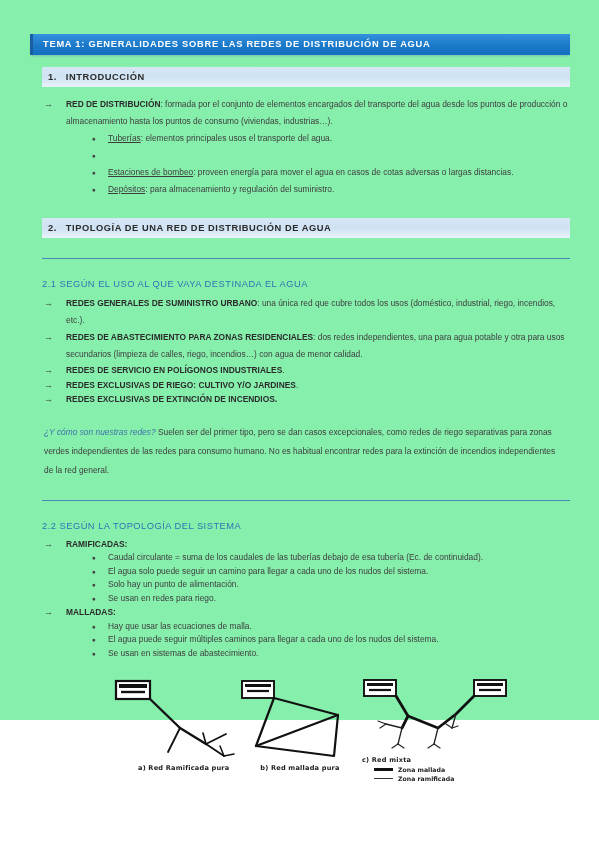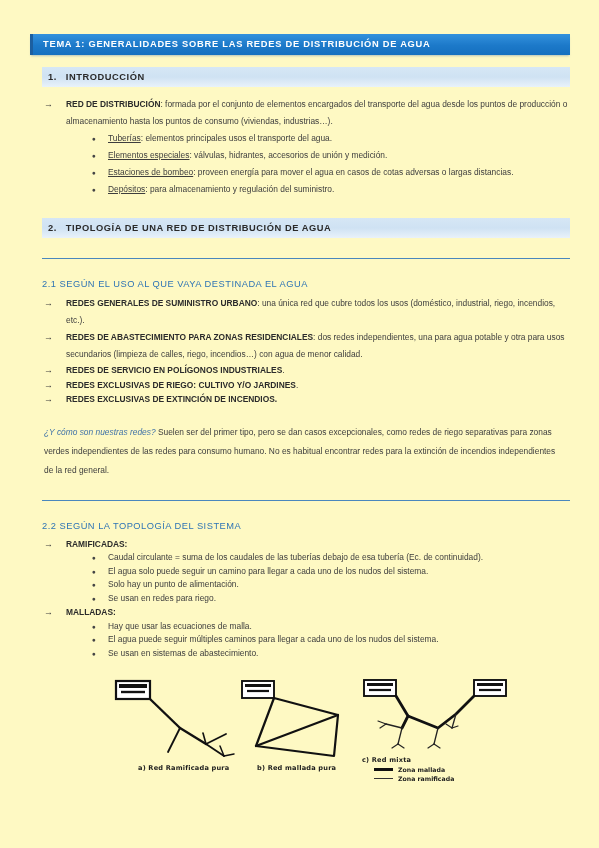--- a/index.html
+++ b/index.html
@@ -13,22 +13,22 @@
     position: relative;
     font-family: "Liberation Sans", sans-serif;
     color: #404040;
     overflow: hidden;
   }
 
   .page {
     position: absolute;
     left: 0; top: 0;
     width: 599px;
-    height: 848px;
-    background: #fef9c3;
+    height: 720px;
+    background: #86efac;
   }
 
   .content {
     position: absolute;
     left: 30px;
     top: 34px;
     width: 540px;
   }
 
   
@@ -200,21 +200,20 @@
       <span class="arrow-text"><span class="b">RED DE DISTRIBUCIÓN</span><span>: formada por el conjunto de elementos encargados del transporte del agua desde los puntos de producción o almacenamiento hasta los puntos de consumo (viviendas, industrias…).</span></span>
     </div>
 
     <div class="circ-item">
       <span class="circ">●</span>
       <span><span class="u">Tuberías</span><span>: elementos principales usos el transporte del agua.</span></span>
     </div>
 
     <div class="circ-item">
       <span class="circ">●</span>
-      <span><span class="u">Elementos especiales</span><span>: válvulas, hidrantes, accesorios de unión y medición.</span></span>
     </div>
 
     <div class="circ-item">
       <span class="circ">●</span>
       <span><span class="u">Estaciones de bombeo</span><span>: proveen energía para mover el agua en casos de cotas adversas o largas distancias.</span></span>
     </div>
 
     <div class="circ-item">
       <span class="circ">●</span>
       <span><span class="u">Depósitos</span><span>: para almacenamiento y regulación del suministro.</span></span>
@@ -338,21 +337,21 @@
       <svg width="120" height="82" viewBox="0 0 120 82">
 
         <rect x="6" y="3" width="32" height="17" fill="#fff" stroke="#111" stroke-width="1.9"></rect>
         <rect x="9" y="6" width="26" height="3" fill="#111"></rect>
         <line x1="11" y1="13" x2="33" y2="13" stroke="#111" stroke-width="2.2"></line>
 
         <path d="M 38 20 L 102 37 L 98 78 L 20 68 Z" stroke="#111" stroke-width="2.2" fill="none" stroke-linejoin="round"></path>
 
         <path d="M 20 68 L 102 37" stroke="#111" stroke-width="2.2" fill="none" stroke-linecap="round"></path>
       </svg>
-      <div class="fig-caption" style="margin-left:21px;">b) Red mallada pura</div>
+      <div class="fig-caption" style="margin-left:8px;text-align:center;">b) Red mallada pura</div>
     </div>
 
     <div class="fig" style="left:248px; top:0px;">
       <svg width="168" height="72" viewBox="0 0 168 72">
 
         <rect x="8" y="2" width="32" height="16" fill="#fff" stroke="#111" stroke-width="1.9"></rect>
         <rect x="11" y="5" width="26" height="3" fill="#111"></rect>
         <line x1="13" y1="12" x2="35" y2="12" stroke="#111" stroke-width="2.2"></line>
 
         <rect x="118" y="2" width="32" height="16" fill="#fff" stroke="#111" stroke-width="1.9"></rect>

